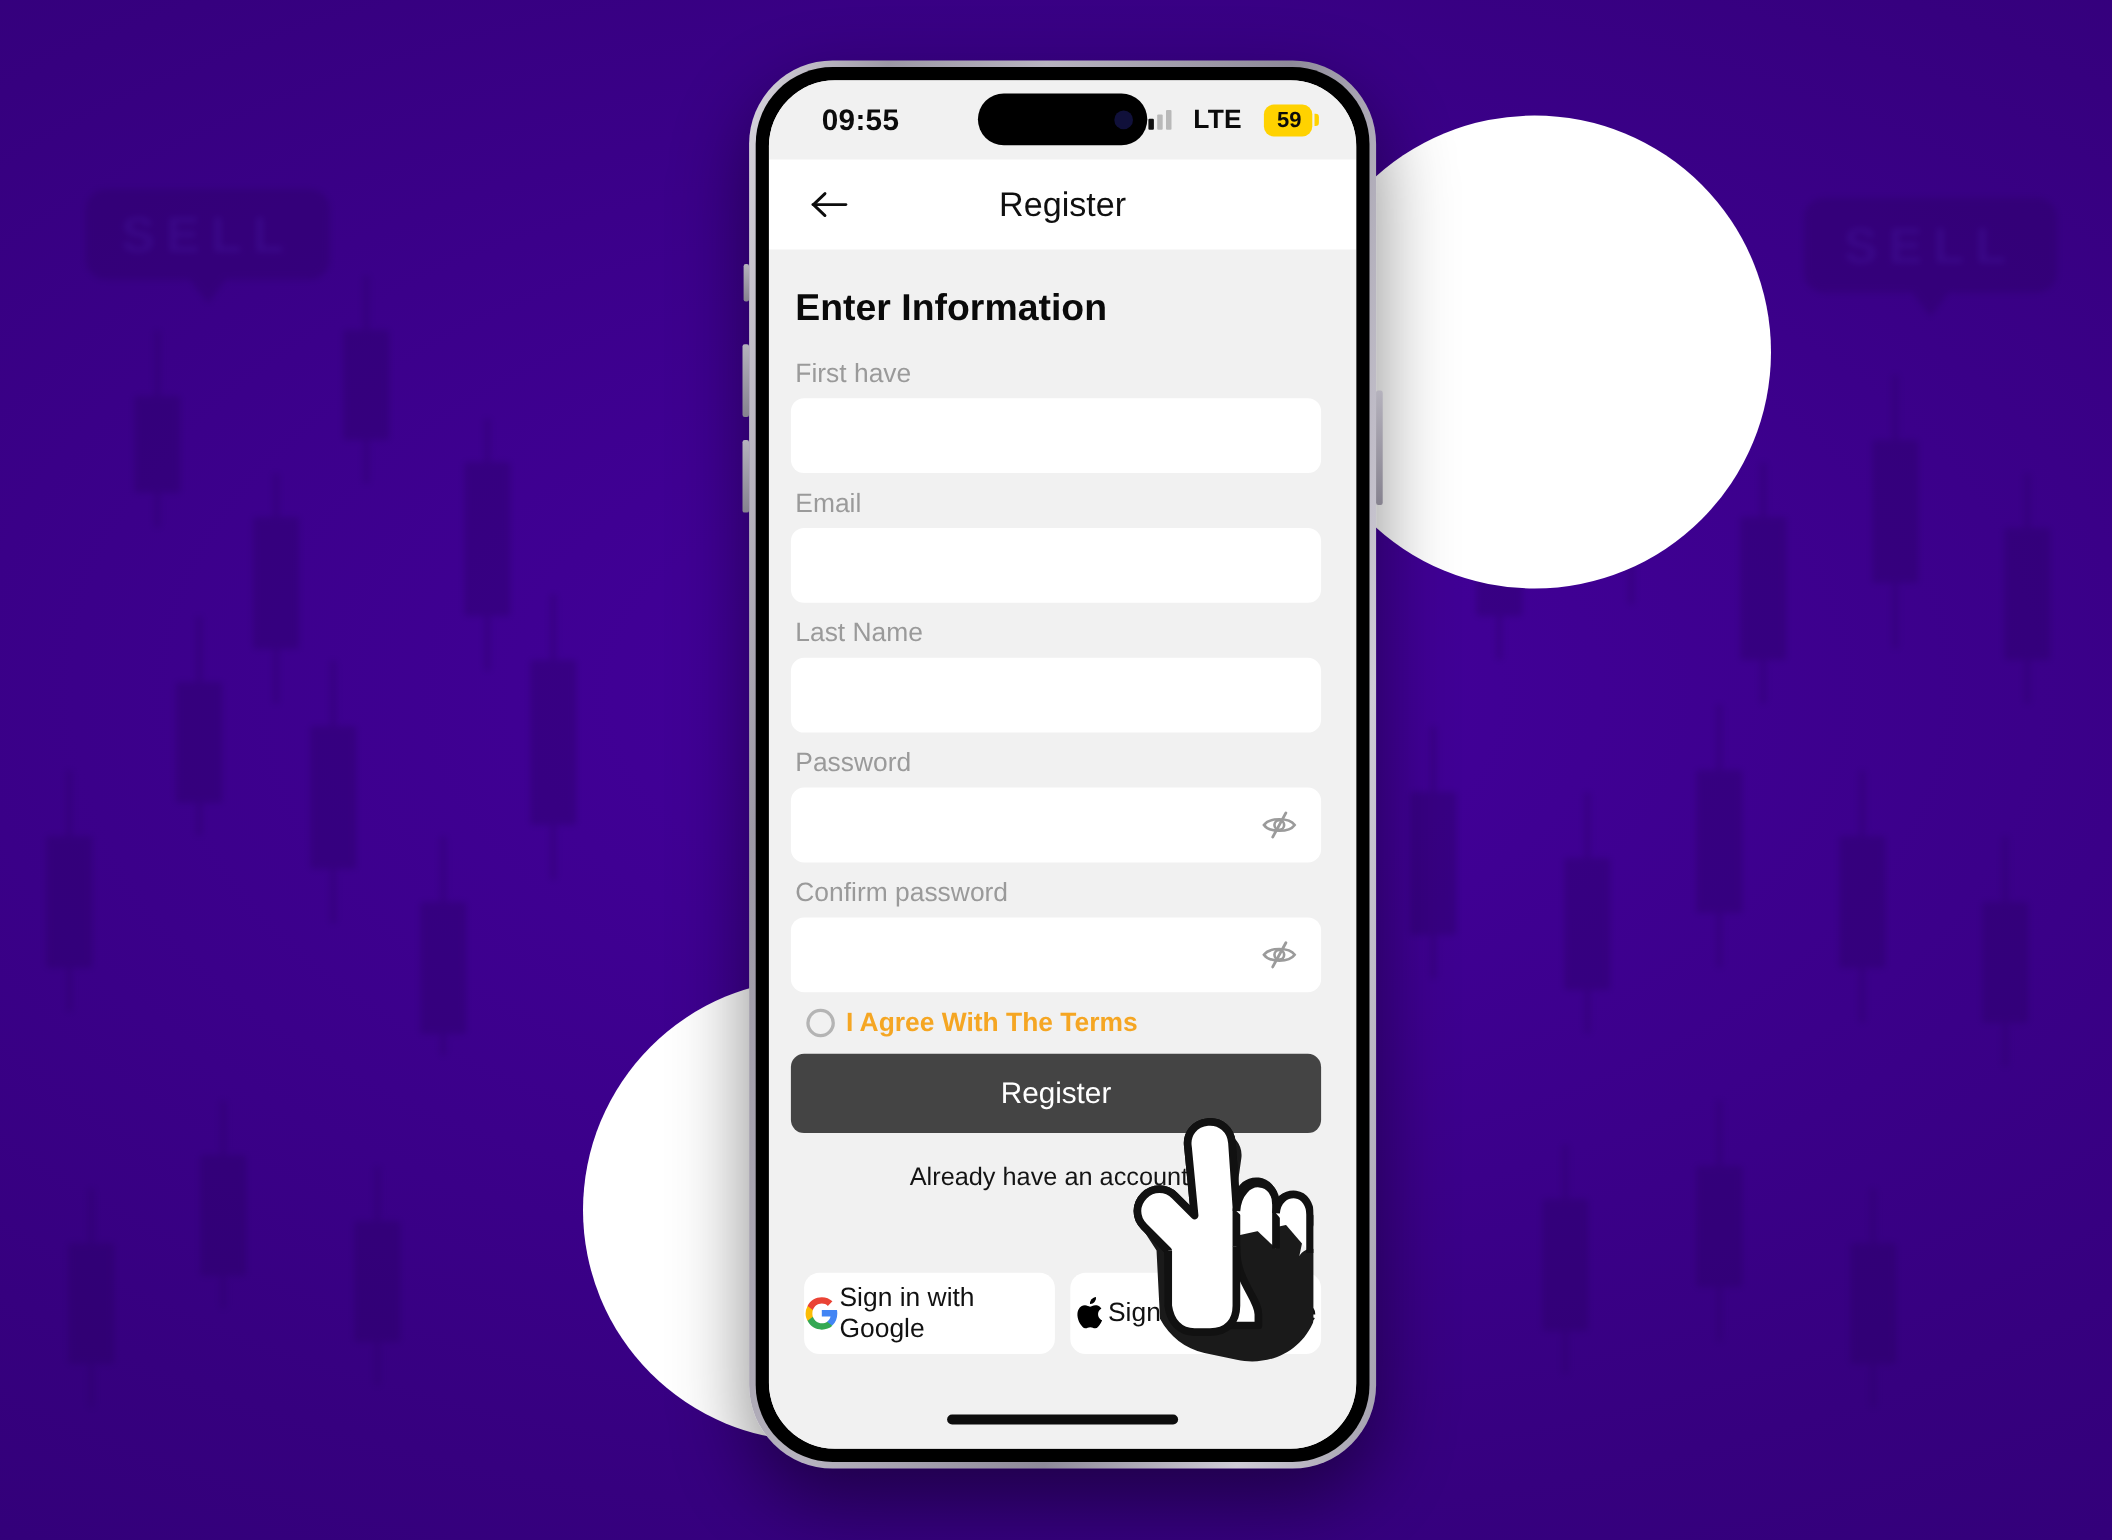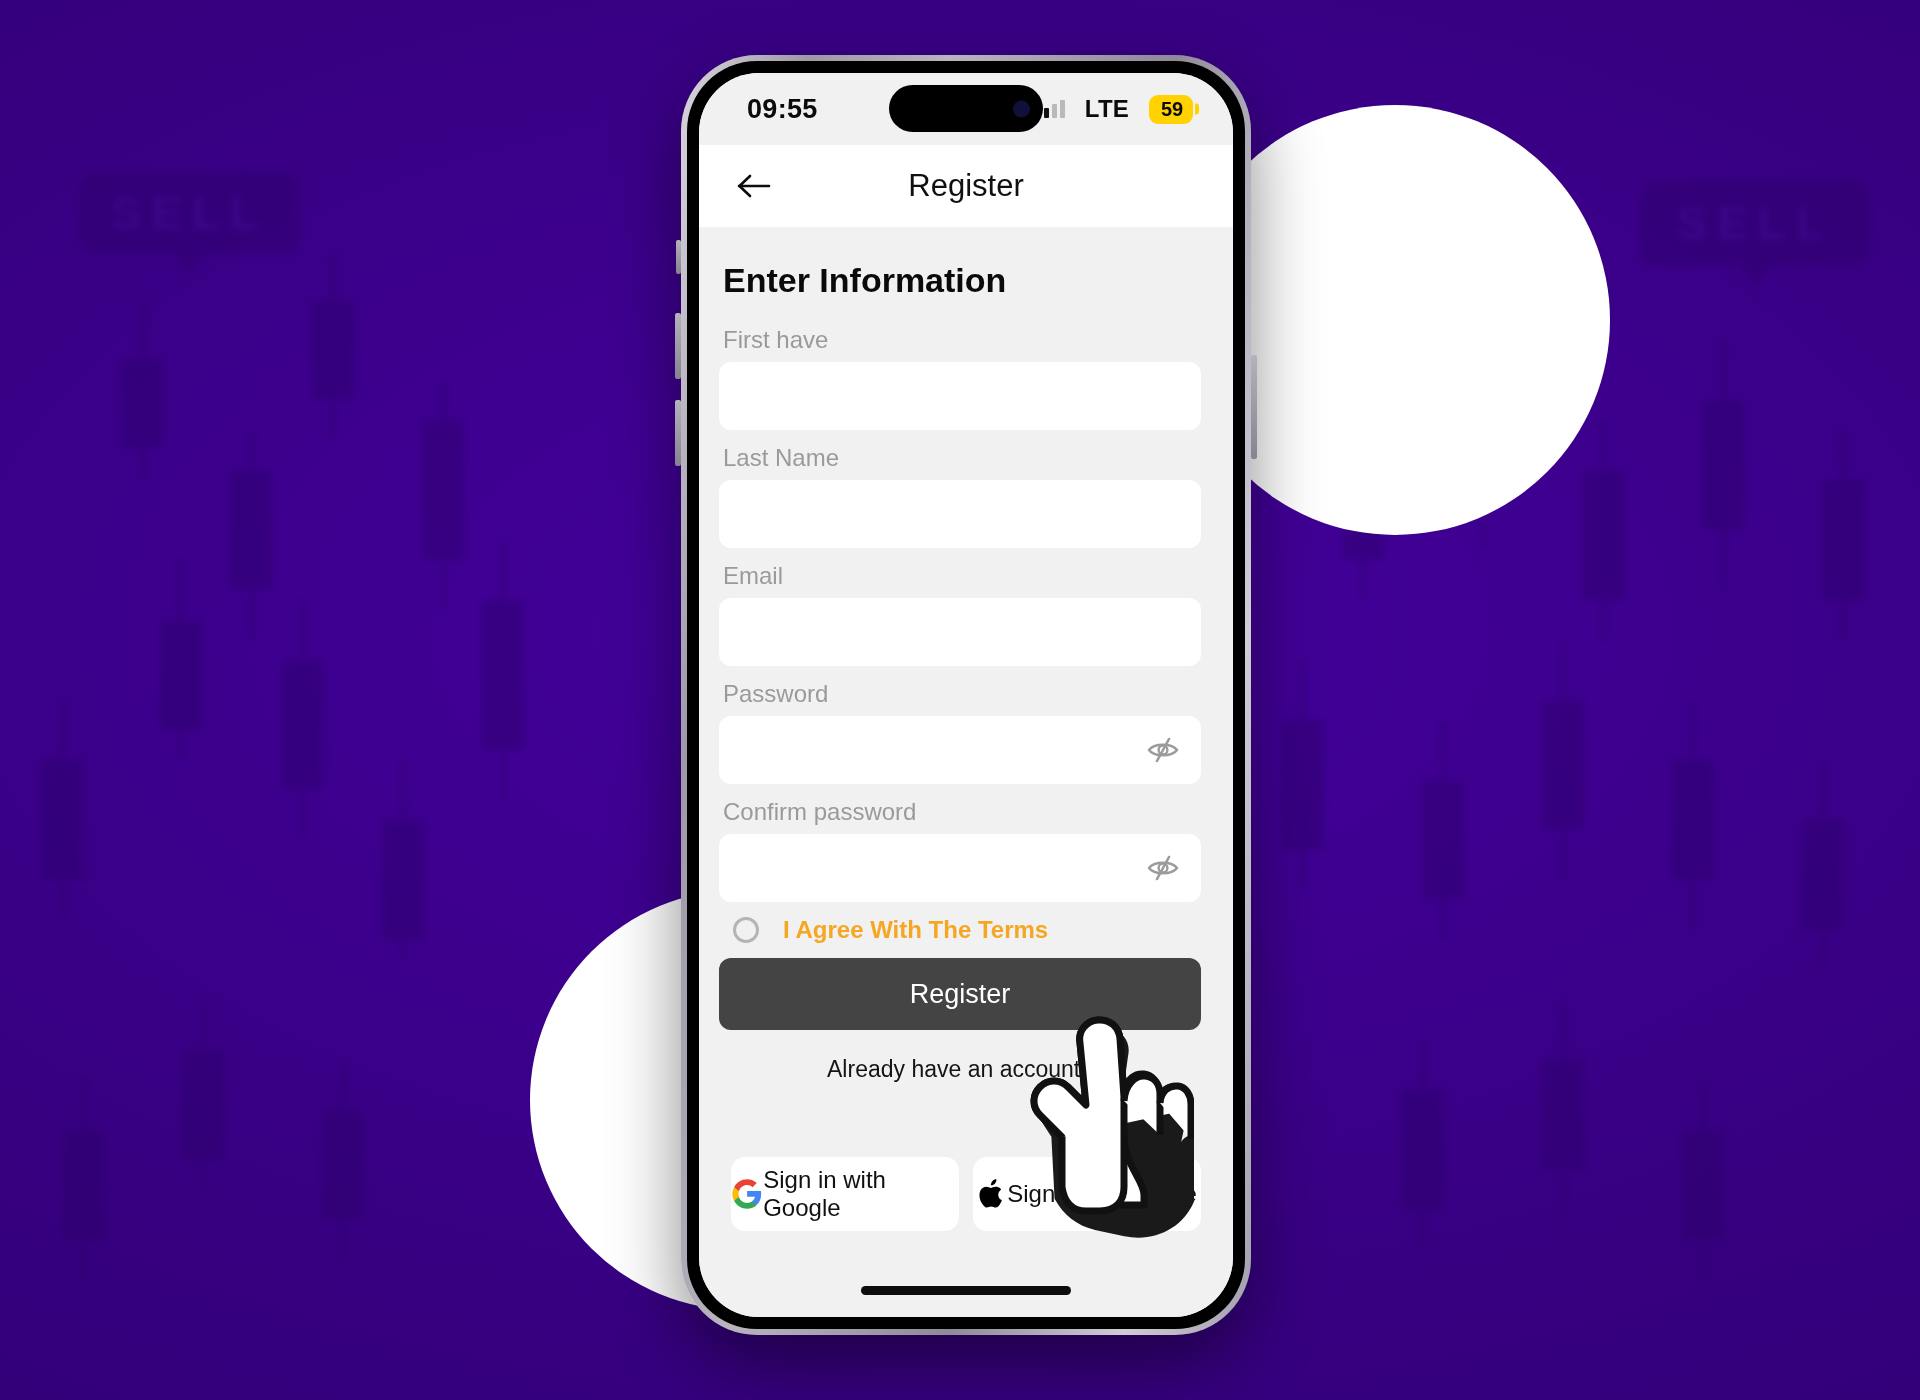--- a/index.html
+++ b/index.html
@@ -218,21 +218,21 @@
     right: 20px; top: 50%;
     transform: translateY(-50%);
     width: 36px; height: 36px;
     display: flex; align-items: center; justify-content: center;
     cursor: pointer;
   }
 
   .terms-row {
     display: flex;
     align-items: center;
-    gap: 24px;
+    gap: 10px;
     margin: 14px 0 14px 14px;
   }
   .radio {
     width: 26px; height: 26px;
     border: 3px solid #b4b4b4;
     border-radius: 50%;
     flex: none;
     cursor: pointer;
   }
   .terms-text {
@@ -415,29 +415,29 @@
           
           <div class="field">
             <div class="field-label">First have</div>
             <div class="field-input">
               <input type="text" value="" style="">
             </div>
           </div>
 
           
           <div class="field">
-            <div class="field-label">Last Name</div>
+            <div class="field-label">Email</div>
             <div class="field-input">
               <input type="text" value="" style="">
             </div>
           </div>
 
           
           <div class="field">
-            <div class="field-label">Email</div>
+            <div class="field-label">Last Name</div>
             <div class="field-input">
               <input type="text" value="" style="">
             </div>
           </div>
 
           
           <div class="field">
             <div class="field-label">Password</div>
             <div class="field-input">
               <input type="password" value="" style="">

